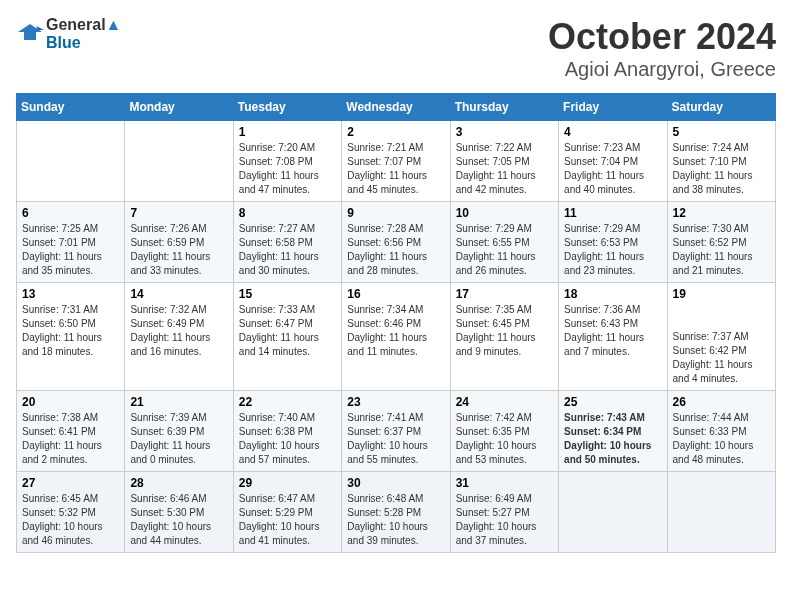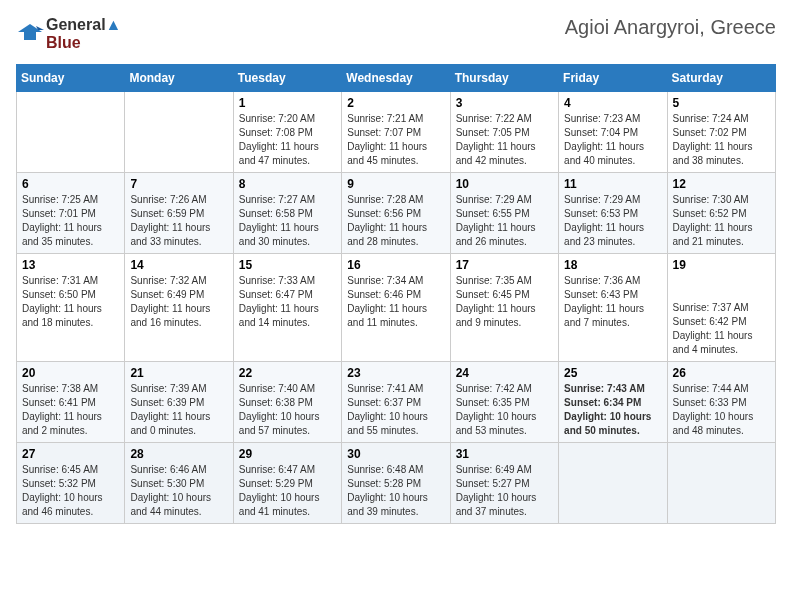--- a/index.html
+++ b/index.html
@@ -87,24 +87,25 @@
 <body>
 
 <div class="header">
   <div class="logo">
     <svg class="logo-bird" viewBox="0 0 28 28">
       <polygon points="14,4 26,12 20,12 20,20 8,20 8,12 2,12" fill="#2a7abf"></polygon>
       <polygon points="20,6 28,10 22,10" fill="#1a5a9f"></polygon>
     </svg>
     <div>
       <div style="font-size:16px;font-weight:bold;color:#333;">General<span style="color:#2a7abf;">▲</span></div>
-      <div style="font-size:16px;font-weight:bold;color:#7f1d1d;">Blue</div>
+      <div style="font-size:16px;font-weight:bold;color:#0369a1;">Blue</div>
     </div>
   </div>
   <div class="title-block">
+    <div class="month-title">October 2024</div>
     <div class="location-title">Agioi Anargyroi, Greece</div>
   </div>
 </div>
 
 <table class="calendar">
   <thead>
     <tr>
     <th>Sunday</th>
         <th>Monday</th>
         <th>Tuesday</th>
@@ -138,21 +139,21 @@
         </td>
         <td>
           <span class="day-number">4</span>
           <div class="day-info" style="white-space: pre-line;">Sunrise: 7:23 AM
 Sunset: 7:04 PM
 Daylight: 11 hours and 40 minutes.</div>
         </td>
         <td>
           <span class="day-number">5</span>
           <div class="day-info" style="white-space: pre-line;">Sunrise: 7:24 AM
-Sunset: 7:02 PM
+Sunset: 7:10 PM
 Daylight: 11 hours and 38 minutes.</div>
         </td>
       </tr>
       <tr>
         <td>
           <span class="day-number">6</span>
           <div class="day-info" style="white-space: pre-line;">Sunrise: 7:25 AM
 Sunset: 7:01 PM
 Daylight: 11 hours and 35 minutes.</div>
         </td>

